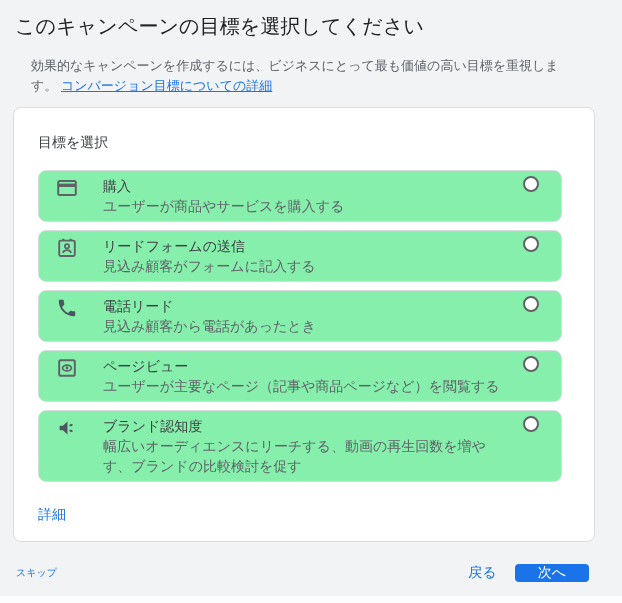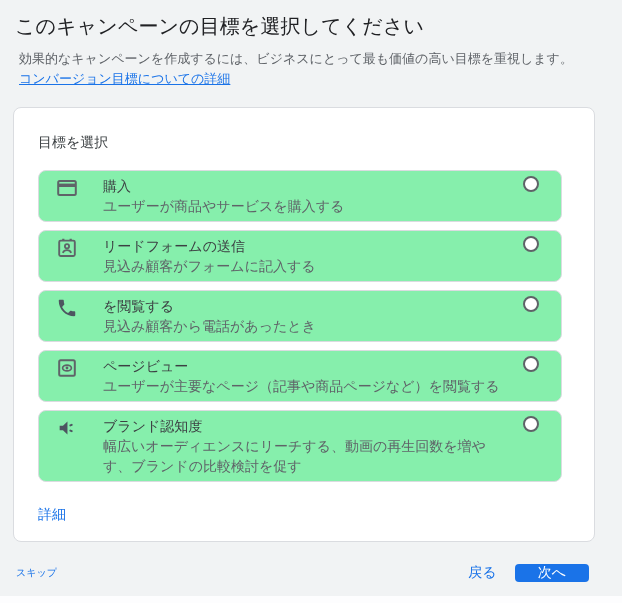--- a/index.html
+++ b/index.html
@@ -12,21 +12,21 @@
     overflow: hidden;
     color: #3c4043;
   }
   .header { padding: 13px 30px 0 15px; }
   .page-title {
     font-size: 20px; font-weight: 400; color: #202124;
     margin: 0 0 9px 0; letter-spacing: 0.1px;
   }
   .page-subtitle {
     font-size: 13px; line-height: 20px; color: #5f6368;
-    max-width: 588px; margin: 4px;
+    max-width: 588px; margin: 16px;
   }
   .inline-link { color: #1a73e8; text-decoration: underline; cursor: pointer; }
 
   .goal-card {
     position: absolute; left: 13px; top: 107px;
     width: 582px; height: 435px;
     background: #ffffff;
     border: 1px solid #dadce0;
     border-radius: 8px;
     padding: 24px 32px 24px 24px;
@@ -120,21 +120,21 @@
   </div>
 
   
   <div class="option-row">
     <span class="option-icon">
       <svg width="22" height="22" viewBox="0 0 24 24">
         <path fill="#4d5560" d="M6.62 10.79c1.44 2.83 3.76 5.14 6.59 6.59l2.2-2.2c.27-.27.67-.36 1.02-.24 1.12.37 2.33.57 3.57.57.55 0 1 .45 1 1V20c0 .55-.45 1-1 1-9.39 0-17-7.61-17-17 0-.55.45-1 1-1h3.5c.55 0 1 .45 1 1 0 1.25.2 2.45.57 3.57.11.35.03.74-.25 1.02l-2.2 2.2z"></path>
       </svg>
     </span>
     <span class="option-text">
-      <span class="option-title" style="display:block">を閲覧する</span>
+      <span class="option-title" style="display:block">電話リード</span>
       <span class="option-desc" style="display:block">見込み顧客から電話があったとき</span>
     </span>
     <span class="radio" role="radio" aria-checked="false"></span>
   </div>
 
   
   <div class="option-row">
     <span class="option-icon">
       <svg width="24" height="24" viewBox="0 0 24 24">
         <rect x="4.2" y="4.2" width="15.6" height="15.6" rx="1.5" fill="none" stroke="#5f6368" stroke-width="2"></rect>

